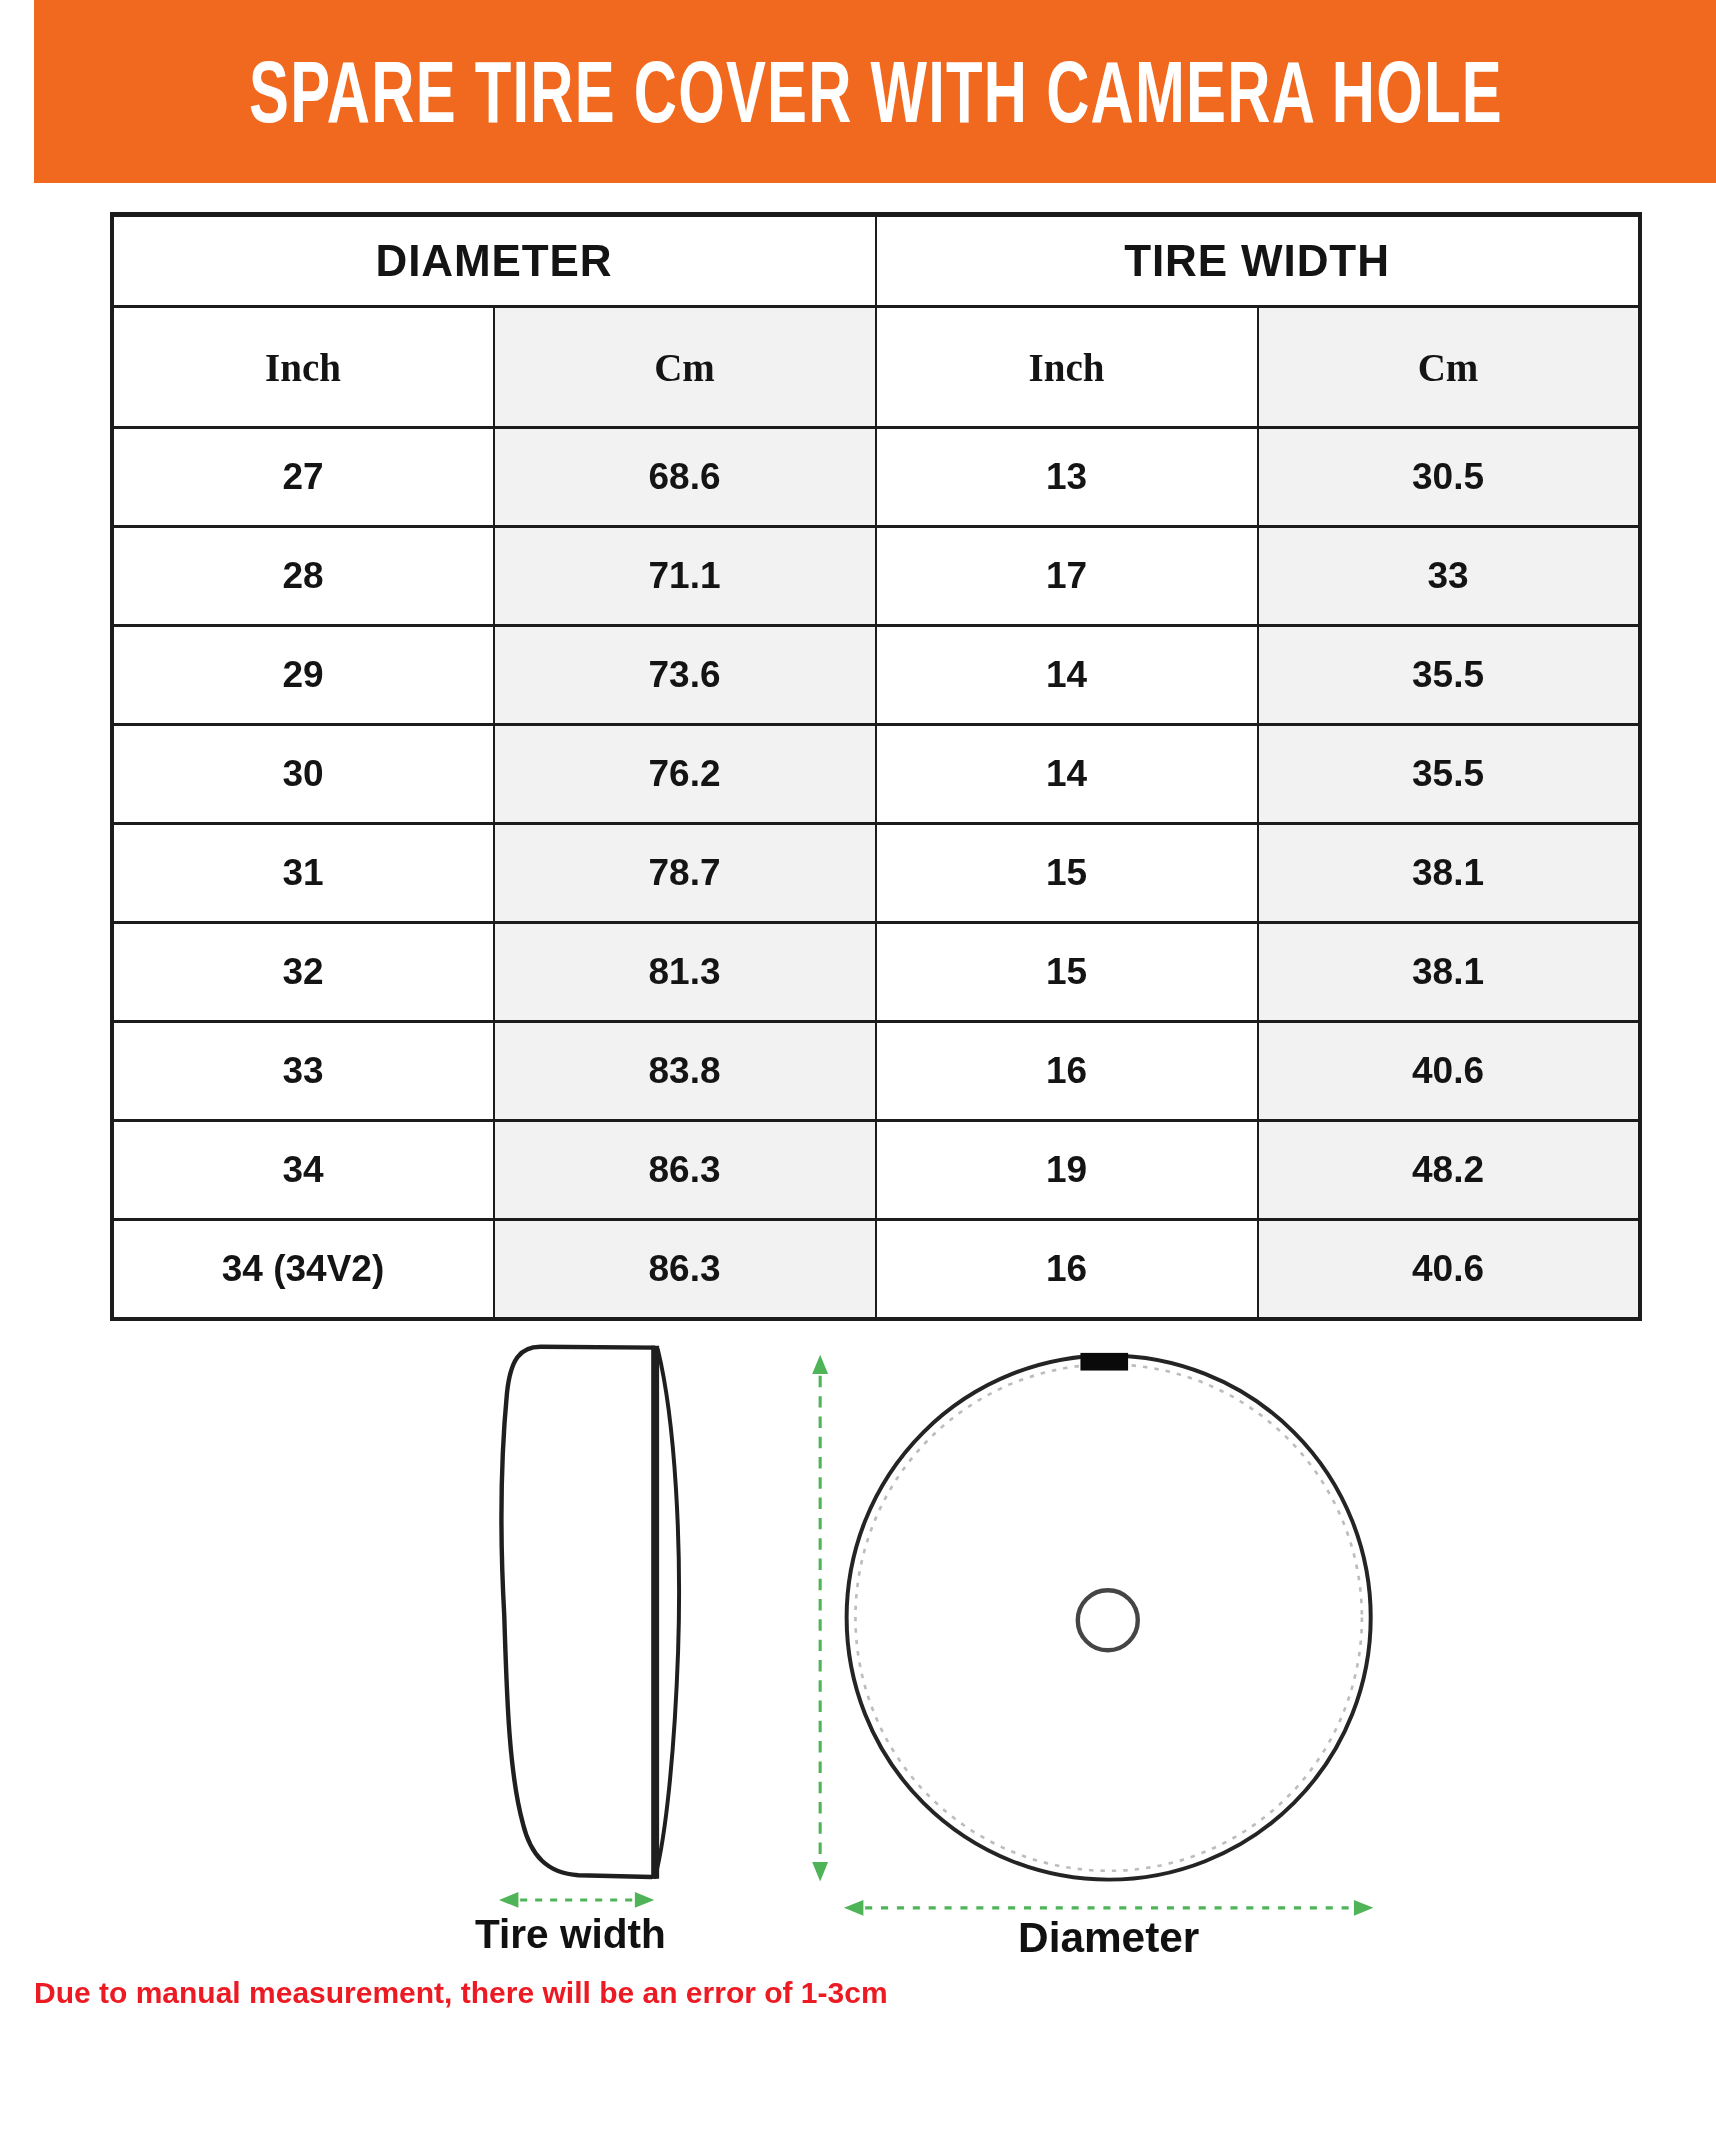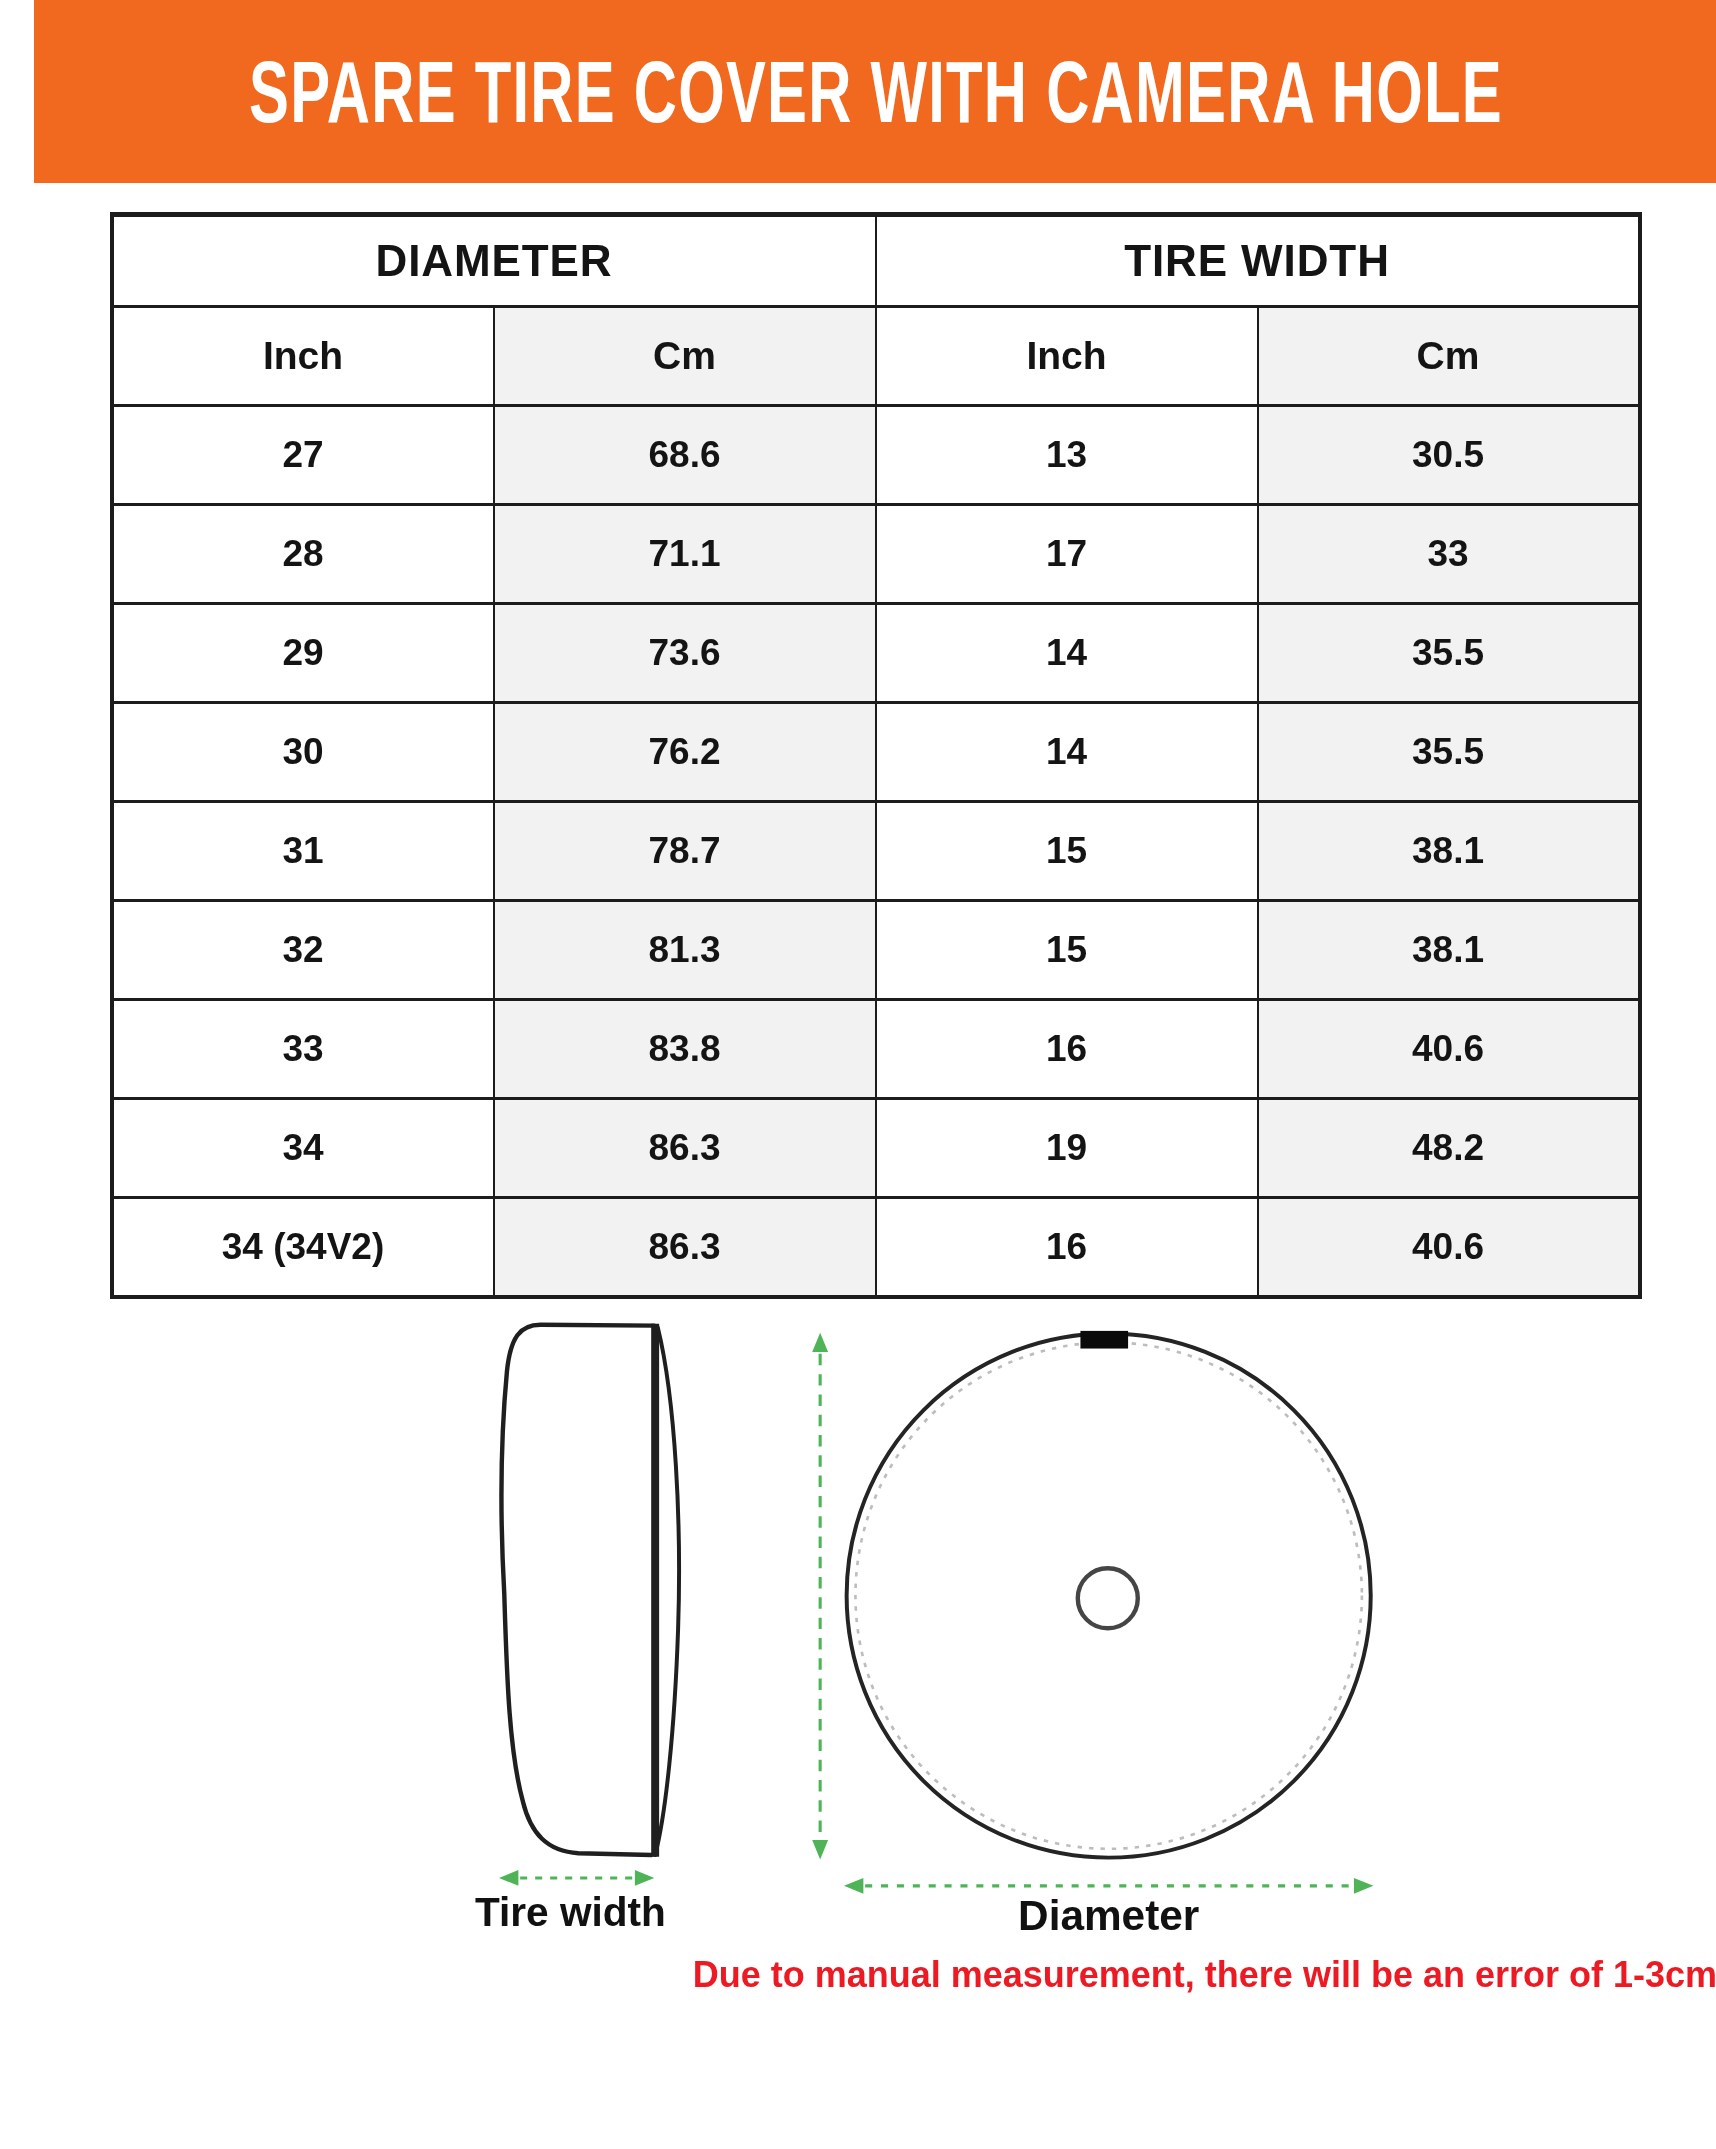--- a/index.html
+++ b/index.html
@@ -21,31 +21,31 @@
 
   
   .table-wrap{width:1532px;margin:29px auto 0 auto;}
   table.size{width:100%;border-collapse:collapse;table-layout:fixed;
     border:4.4px solid var(--grid);border-top-width:5.3px;}
   table.size th,table.size td{
     border-left:2.6px solid var(--grid);border-right:2.6px solid var(--grid);
     border-top:3.5px solid var(--grid);border-bottom:3.5px solid var(--grid);
     text-align:center;vertical-align:middle;color:var(--ink);background:#ffffff;}
   table.size .group-row th{height:92px;font-size:44px;font-weight:bold;letter-spacing:0.9px;}
-  table.size .sub-row th{height:99px;font-size:39px;font-weight:bold;}
+  table.size .sub-row th{height:121px;font-size:39px;font-weight:bold;font-family:Liberation Serif, serif;}
   table.size td{height:99px;font-size:37px;font-weight:bold;}
   table.size .shaded{background:var(--shade);}
 
   
   svg.diagram{display:block;width:1717px;height:632px;}
   .diag-label{font-family:"Liberation Sans",sans-serif;font-weight:bold;fill:#111111;}
 
   
-  .note{height:118px;padding-top:23px;text-align:right;
-    color:var(--red);font-size:36px;font-weight:bold;}
+  .note{height:118px;padding-top:23px;text-align:left;
+    color:var(--red);font-size:30px;font-weight:bold;}
 </style>
 </head>
 <body>
 
 <div class="page">
 
   <div class="banner">
     <span class="title">SPARE TIRE COVER WITH CAMERA HOLE</span>
   </div>
 

